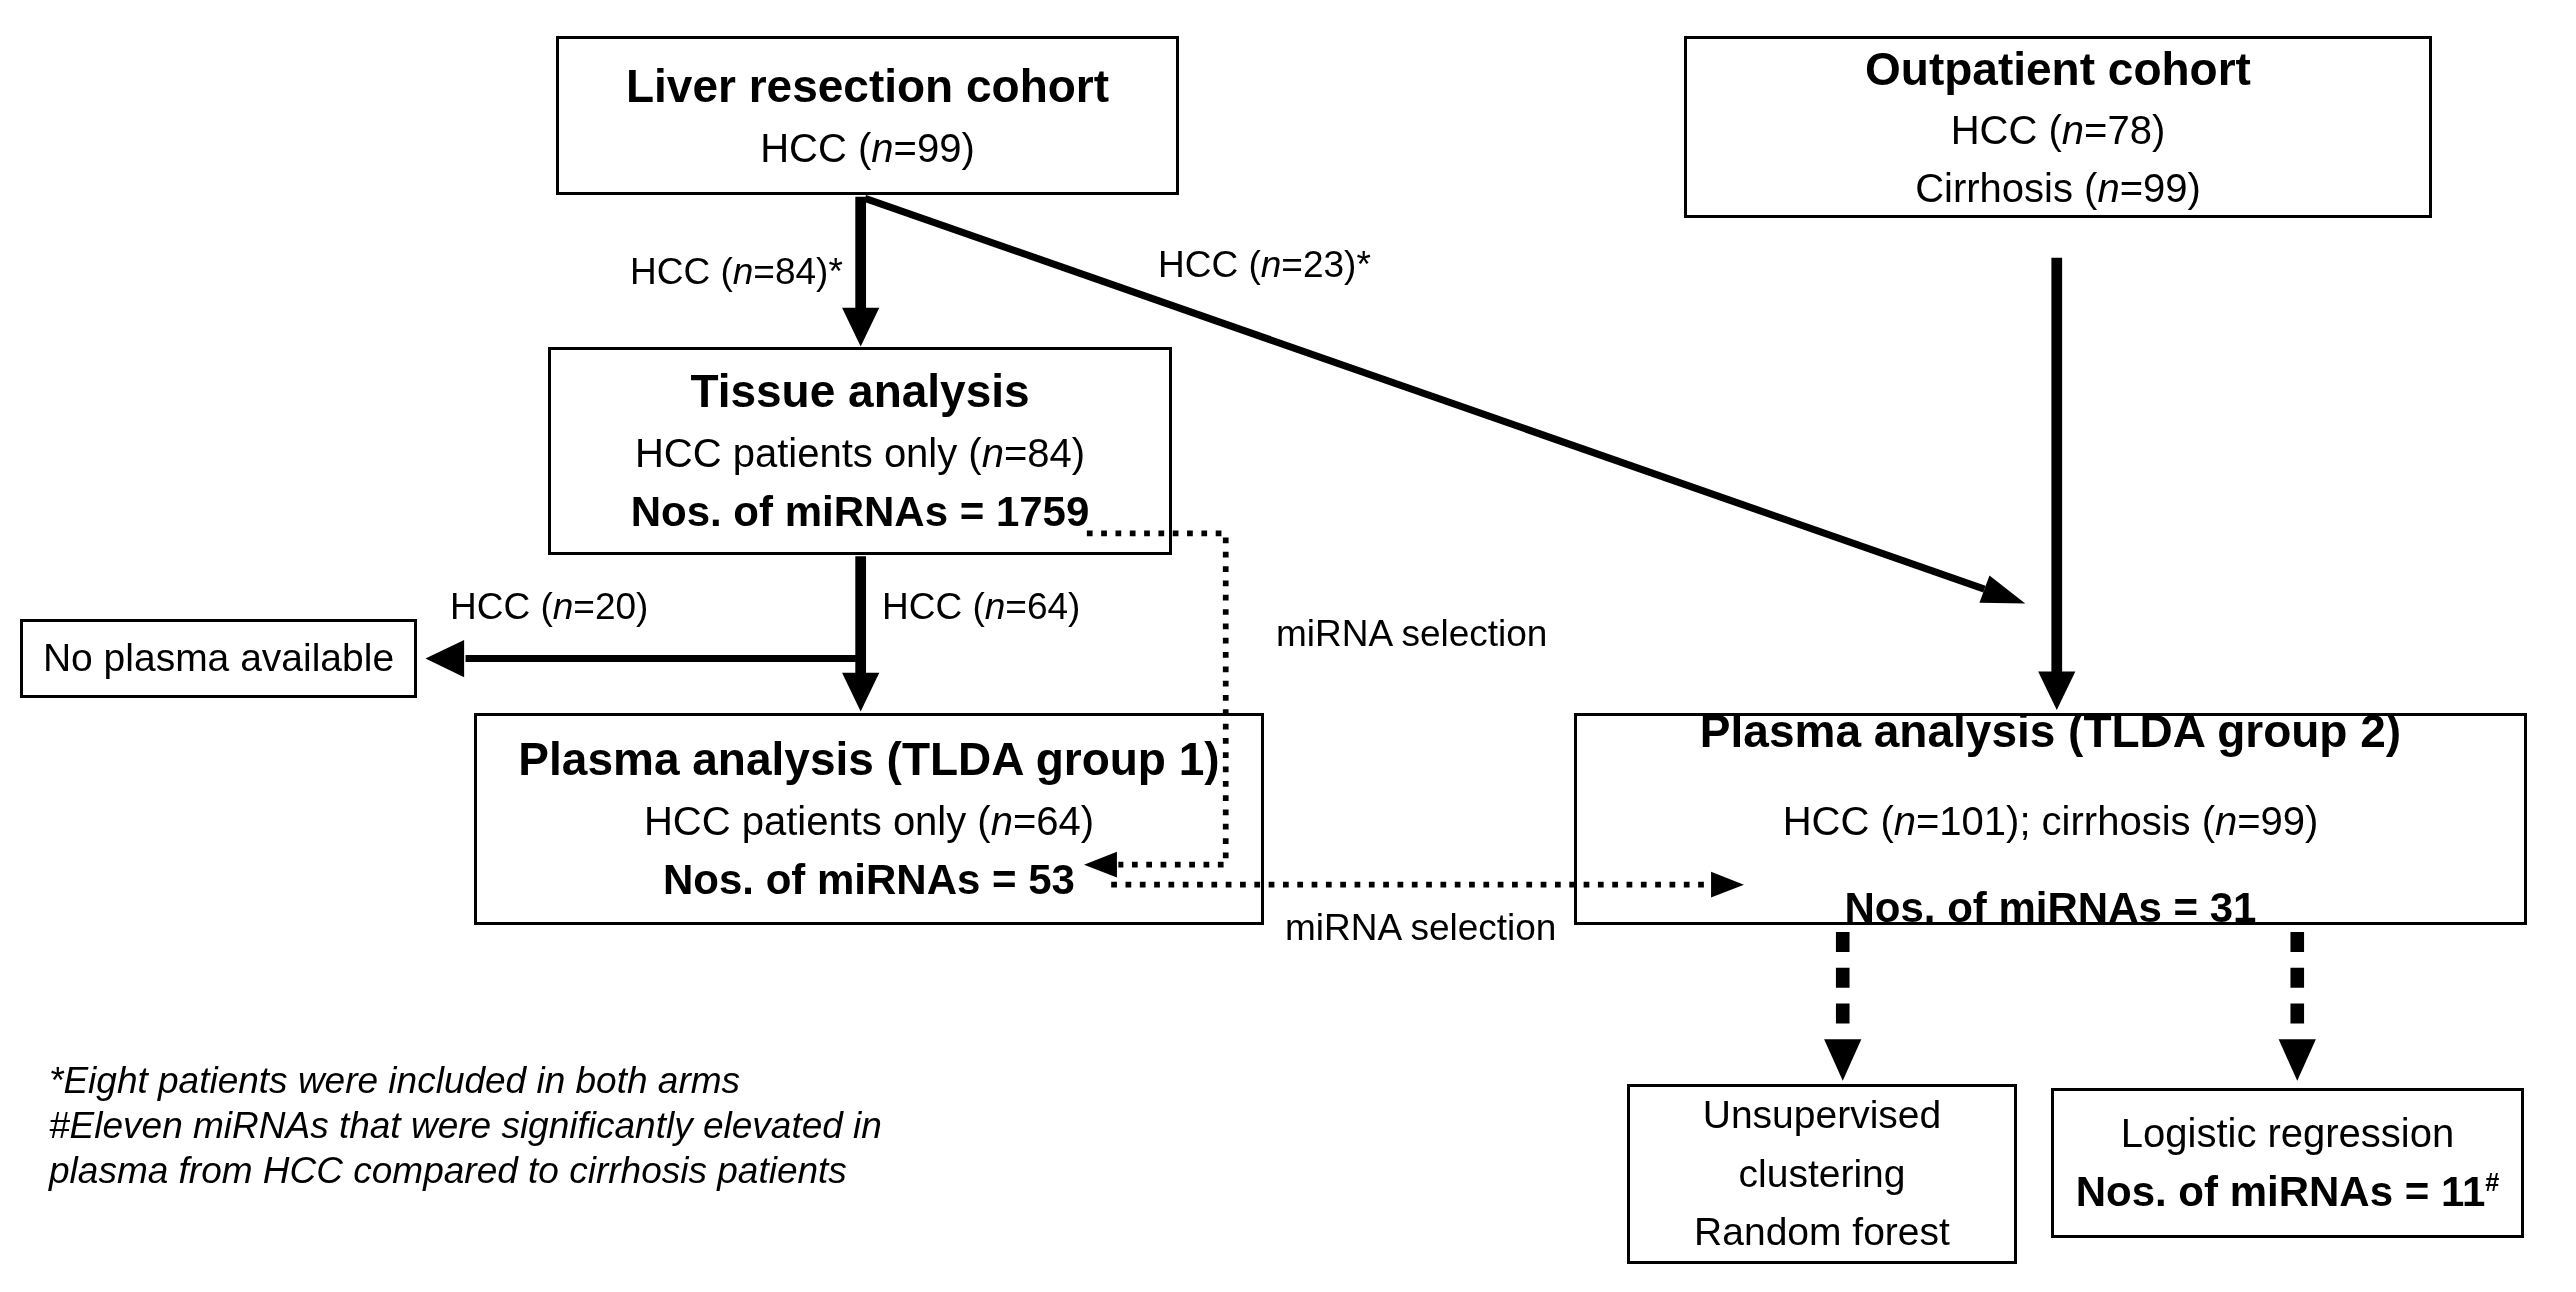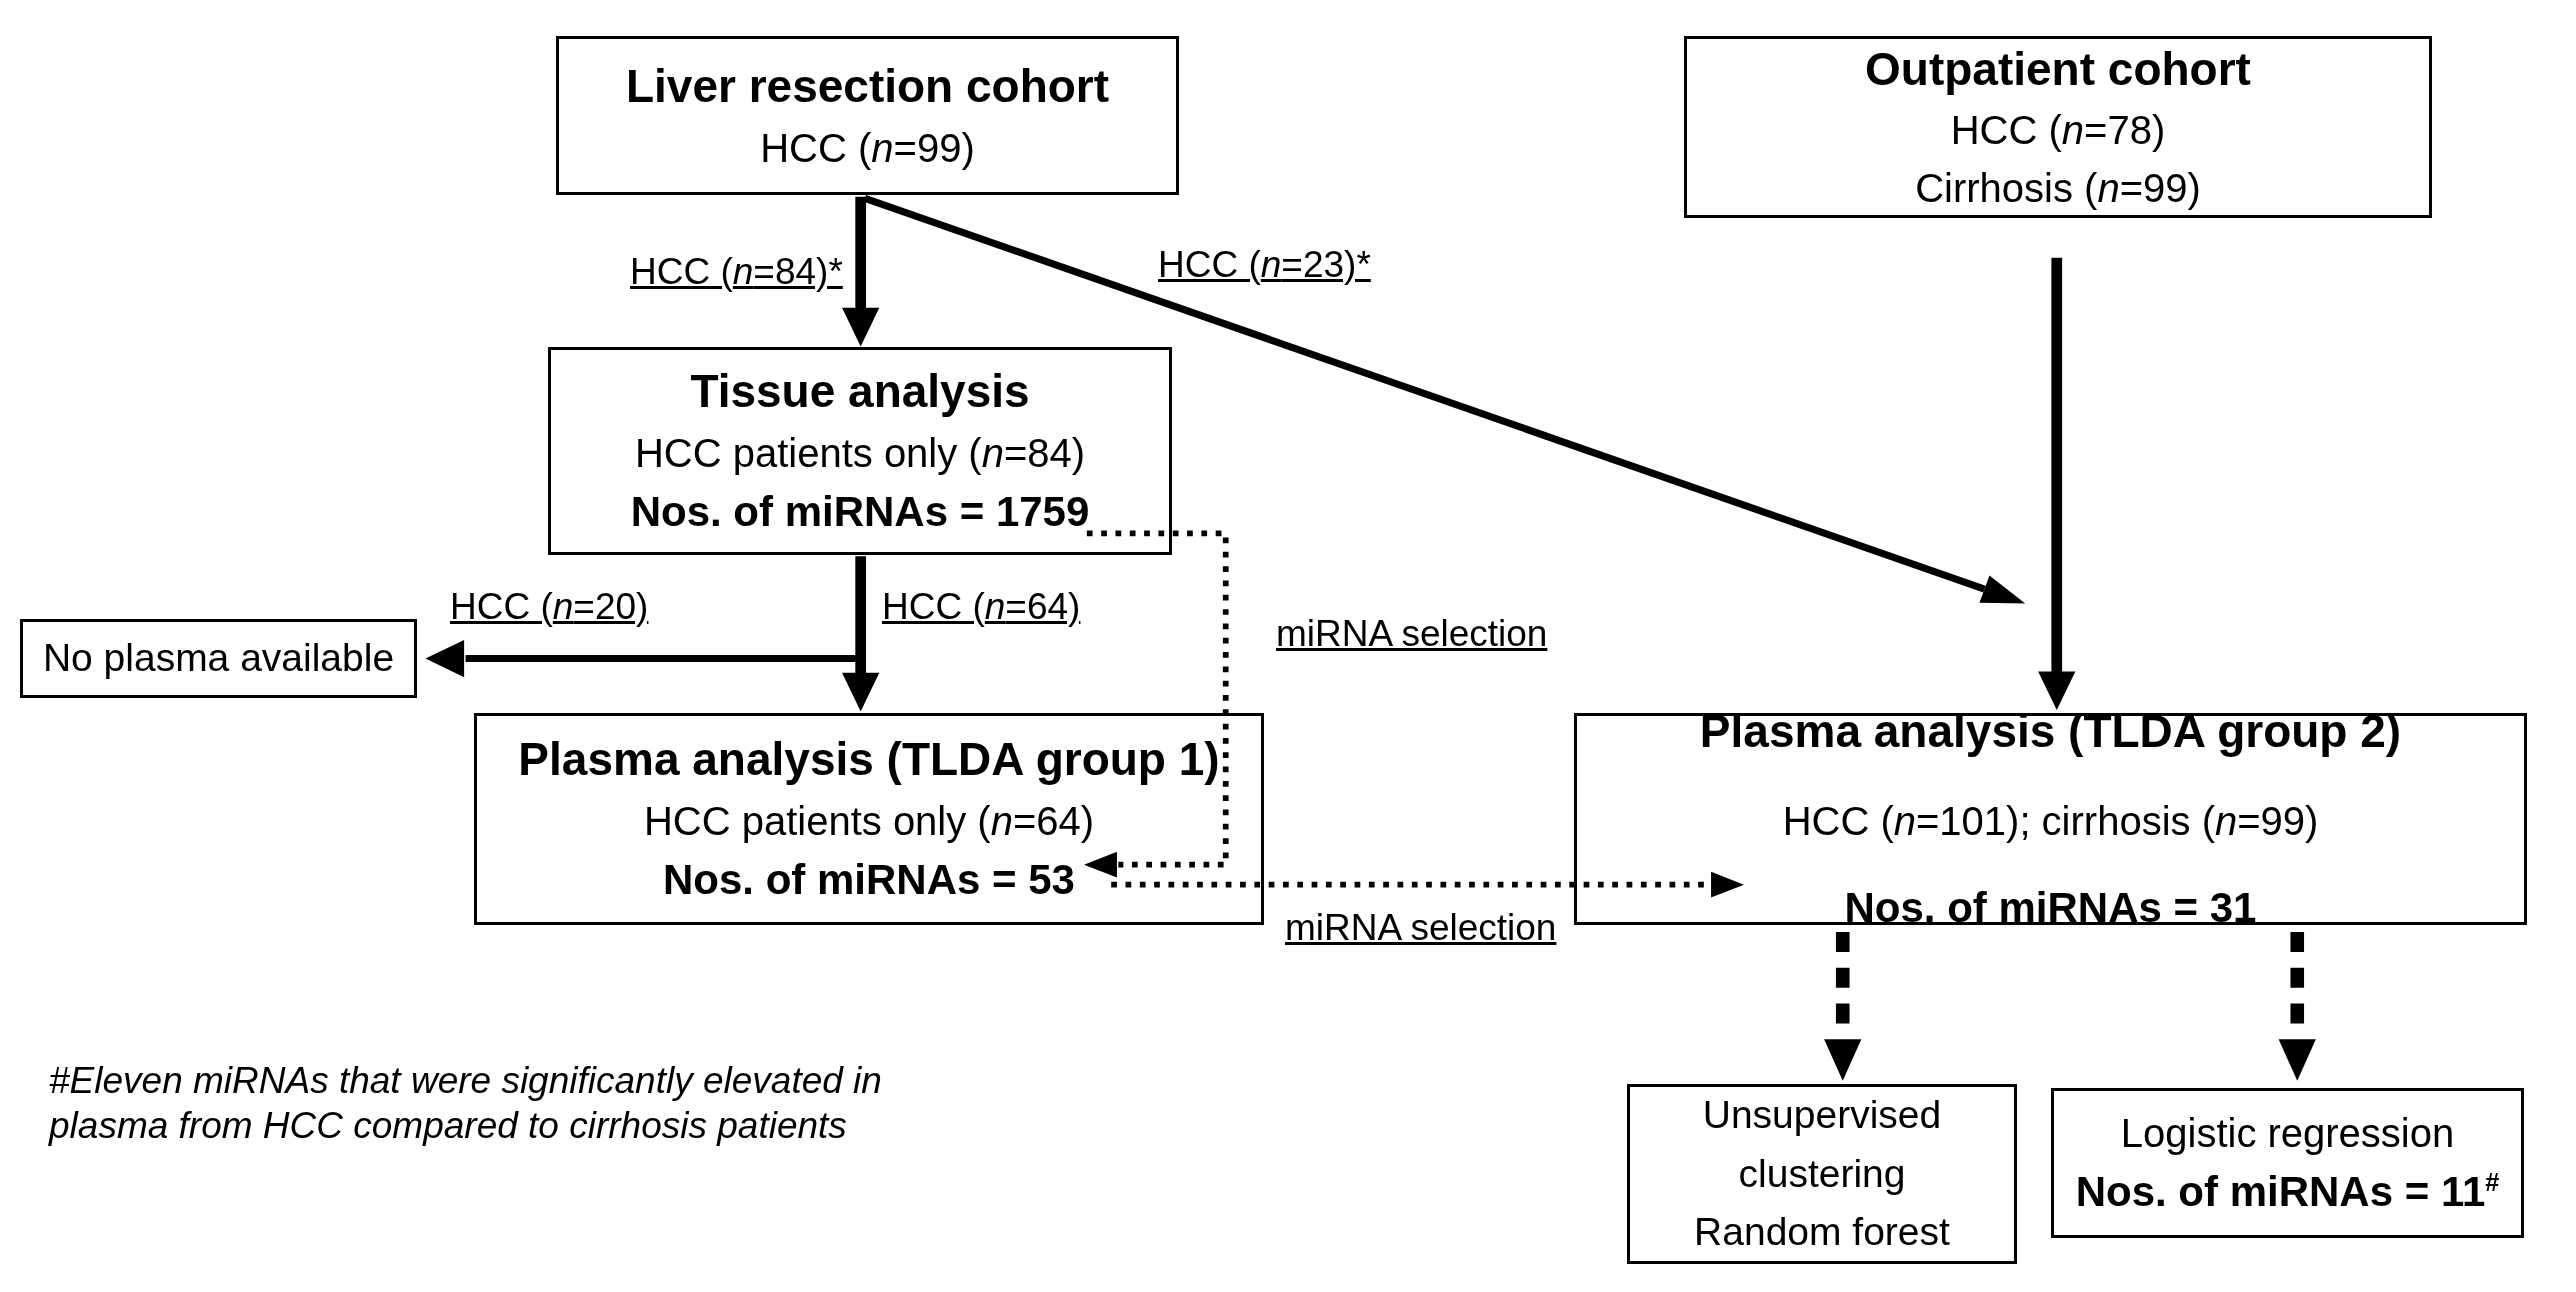--- a/index.html
+++ b/index.html
@@ -27,21 +27,20 @@
   .box-title { font-size: 46px; font-weight: bold; line-height: 1.4; white-space: nowrap; }
   .box-line  { font-size: 40px; line-height: 1.45; white-space: nowrap; }
   .box-line-bold { font-size: 42px; font-weight: bold; line-height: 1.45; white-space: nowrap; }
   .box-line-bold sup { font-size: 60%; vertical-align: super; }
   .flow-label {
     position: absolute;
     font-size: 37px;
     line-height: 1.1;
     white-space: nowrap;
     z-index: 3;
-    text-decoration: underline;
   }
   .footnotes {
     position: absolute;
     left: 49px;
     top: 1058px;
     font-size: 37px;
     font-style: italic;
     line-height: 1.22;
     z-index: 3;
   }
@@ -106,20 +105,21 @@
   </div>
 
   <div class="flow-label" style="left:630px; top:252px;">HCC (<i>n</i>=84)*</div>
   <div class="flow-label" style="left:1158px; top:245px;">HCC (<i>n</i>=23)*</div>
   <div class="flow-label" style="left:450px; top:587px;">HCC (<i>n</i>=20)</div>
   <div class="flow-label" style="left:882px; top:587px;">HCC (<i>n</i>=64)</div>
   <div class="flow-label" style="left:1276px; top:614px;">miRNA selection</div>
   <div class="flow-label" style="left:1285px; top:908px;">miRNA selection</div>
 
   <div class="footnotes">
+    <div>*Eight patients were included in both arms</div>
     <div>#Eleven miRNAs that were significantly elevated in</div>
     <div>plasma from HCC compared to cirrhosis patients</div>
   </div>
 
   <svg class="arrows" viewBox="0 0 3598 1805">
 
     <g>
       <line x1="1202" y1="275" x2="1202" y2="432" stroke-width="15"></line>
       <polygon points="1176,430 1228,430 1202,484"></polygon>
     </g>

